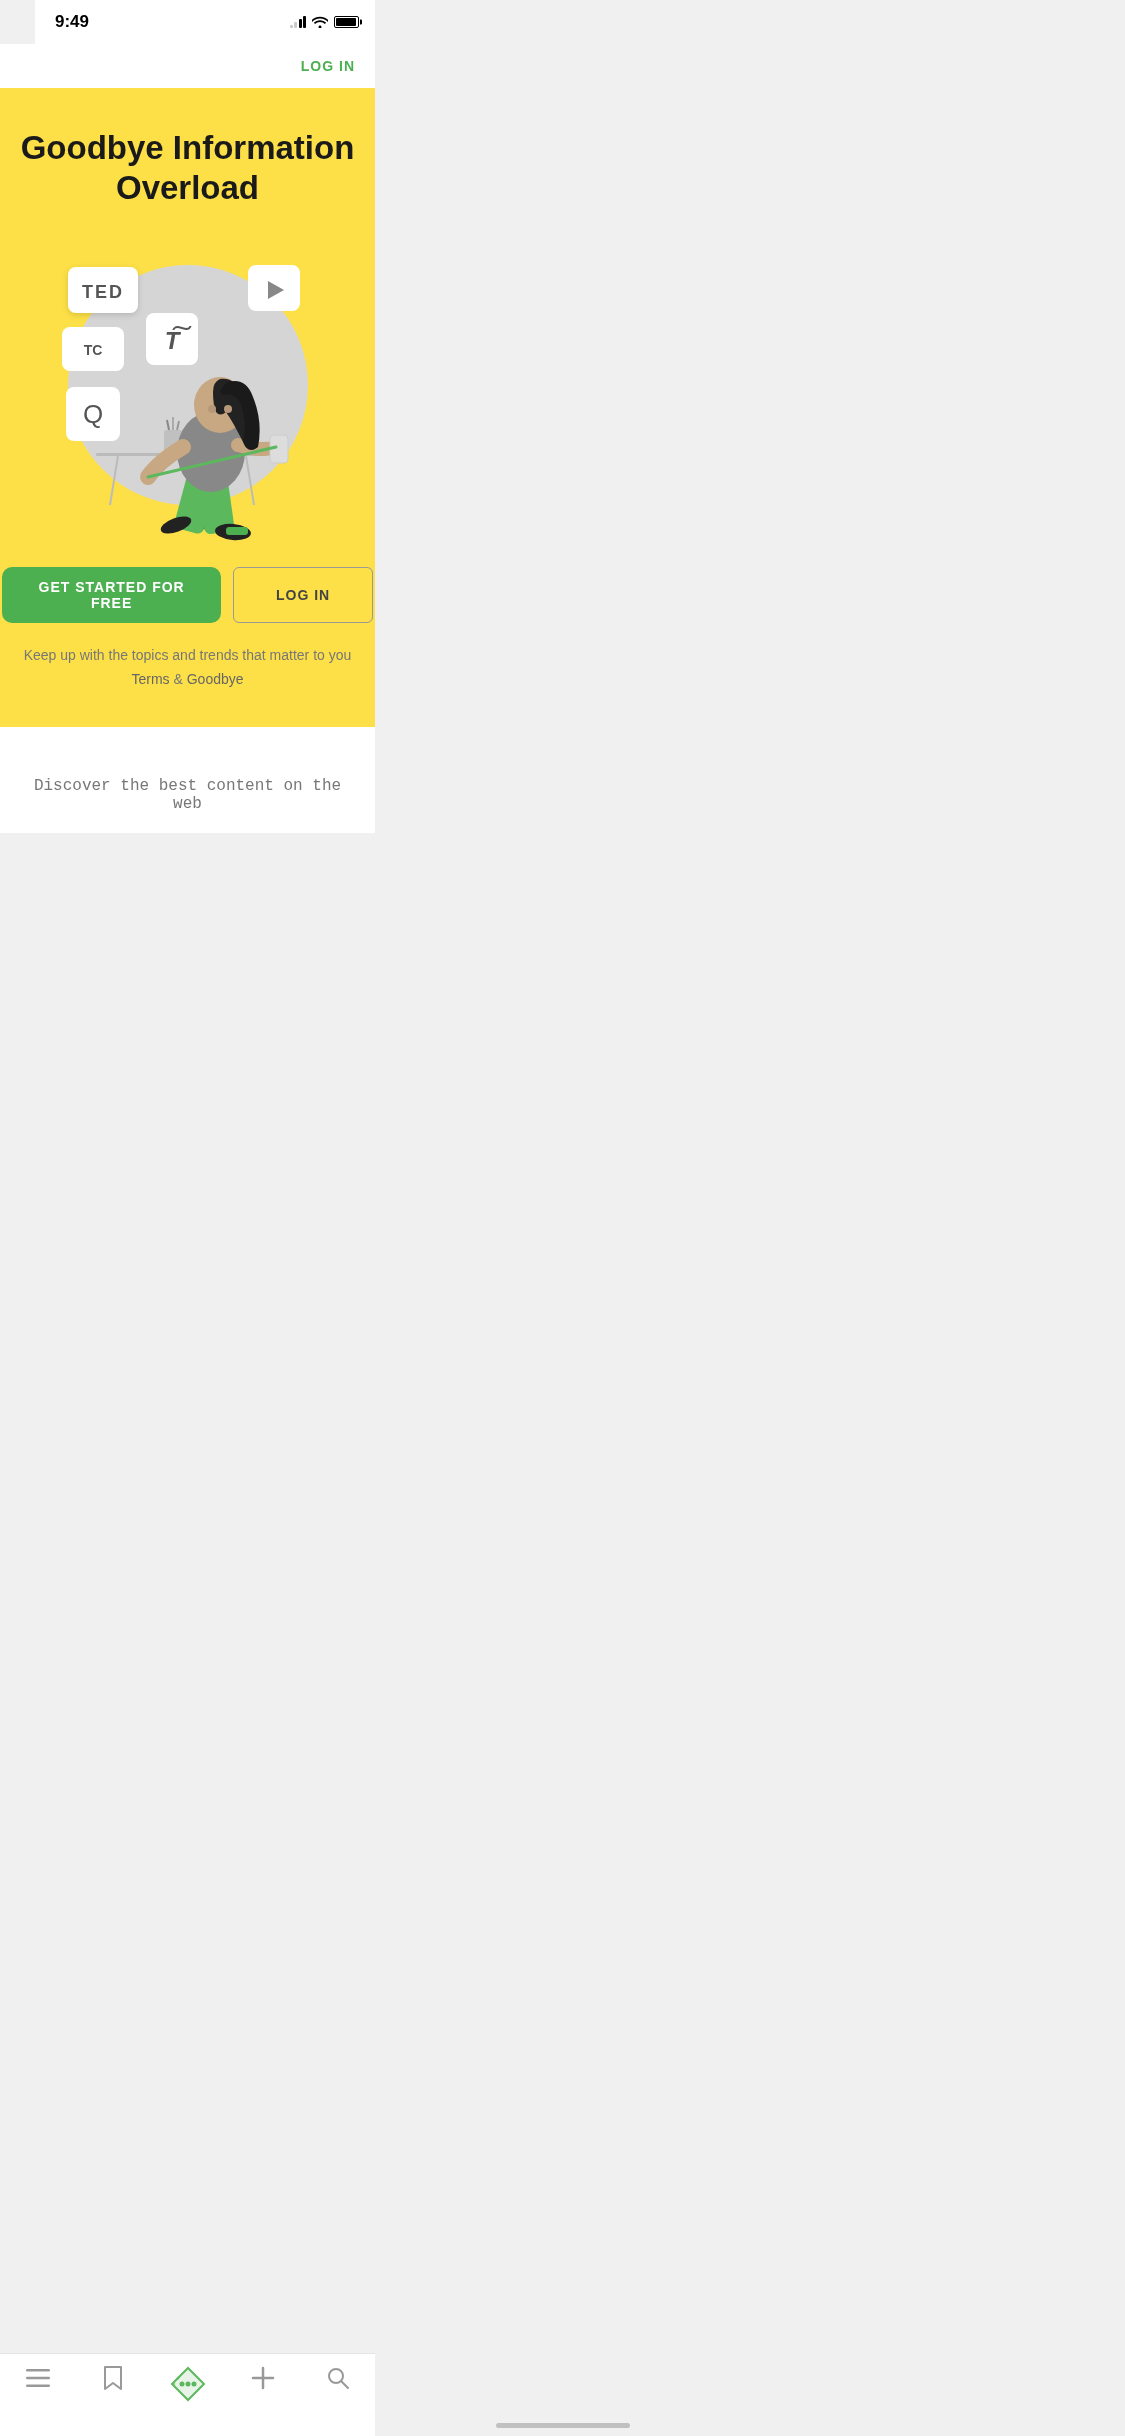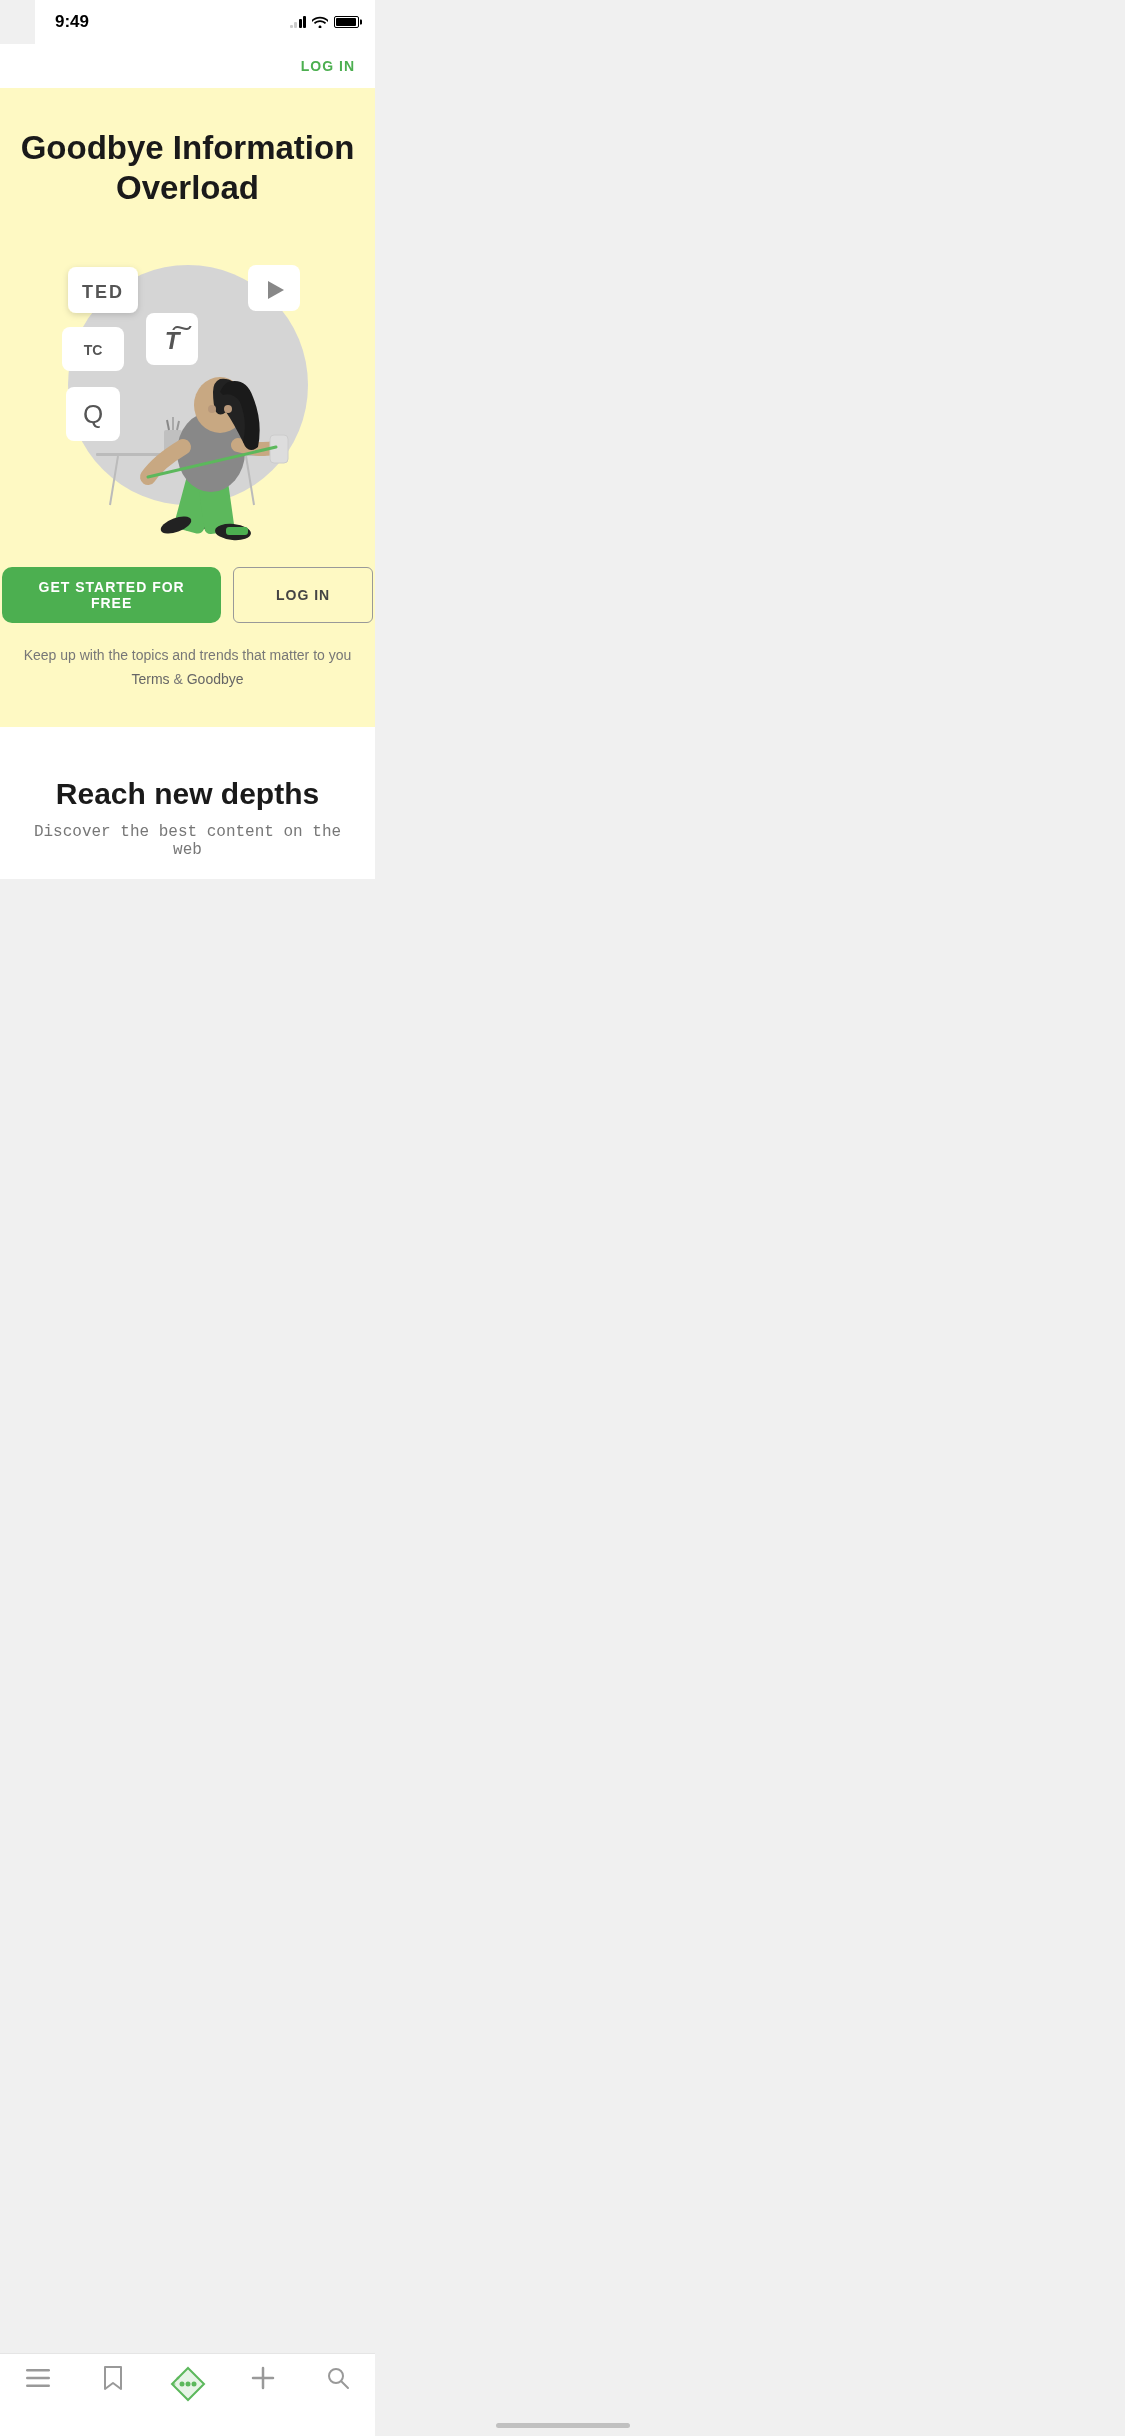--- a/index.html
+++ b/index.html
@@ -100,21 +100,21 @@
       color: #4caf50;
       font-size: 14px;
       font-weight: 700;
       letter-spacing: 1px;
       text-transform: uppercase;
       cursor: pointer;
     }
 
     
     .hero-section {
-      background: #fef9c3;
+      background: #fde047;
       padding: 40px 2px 40px;
       text-align: center;
     }
 
     .hero-title {
       font-size: 33px;
       font-weight: 800;
       color: #1a1a1a;
       line-height: 1.2;
       margin-bottom: 30px;
@@ -359,21 +359,20 @@
   </div>
 
   <p class="tagline">Keep up with the topics and trends that matter to you</p>
 
   <p class="terms-privacy">
     <span class="terms-link">Terms</span><span> &amp; </span><span class="terms-link">Goodbye</span>
   </p>
 </div>
 
 <div class="reach-section">
-  <h2 class="reach-title">Reach new depths</h2>
   <p class="reach-subtitle">Discover the best content on the web</p>
 </div>
 
 <div class="tab-bar">
 
   <div class="tab-item">
     <div class="tab-icon">
       <svg width="24" height="18" viewBox="0 0 24 18" fill="none">
         <rect y="0" width="24" height="2.5" rx="1.25" fill="#999"></rect>
         <rect y="7.75" width="24" height="2.5" rx="1.25" fill="#999"></rect>

